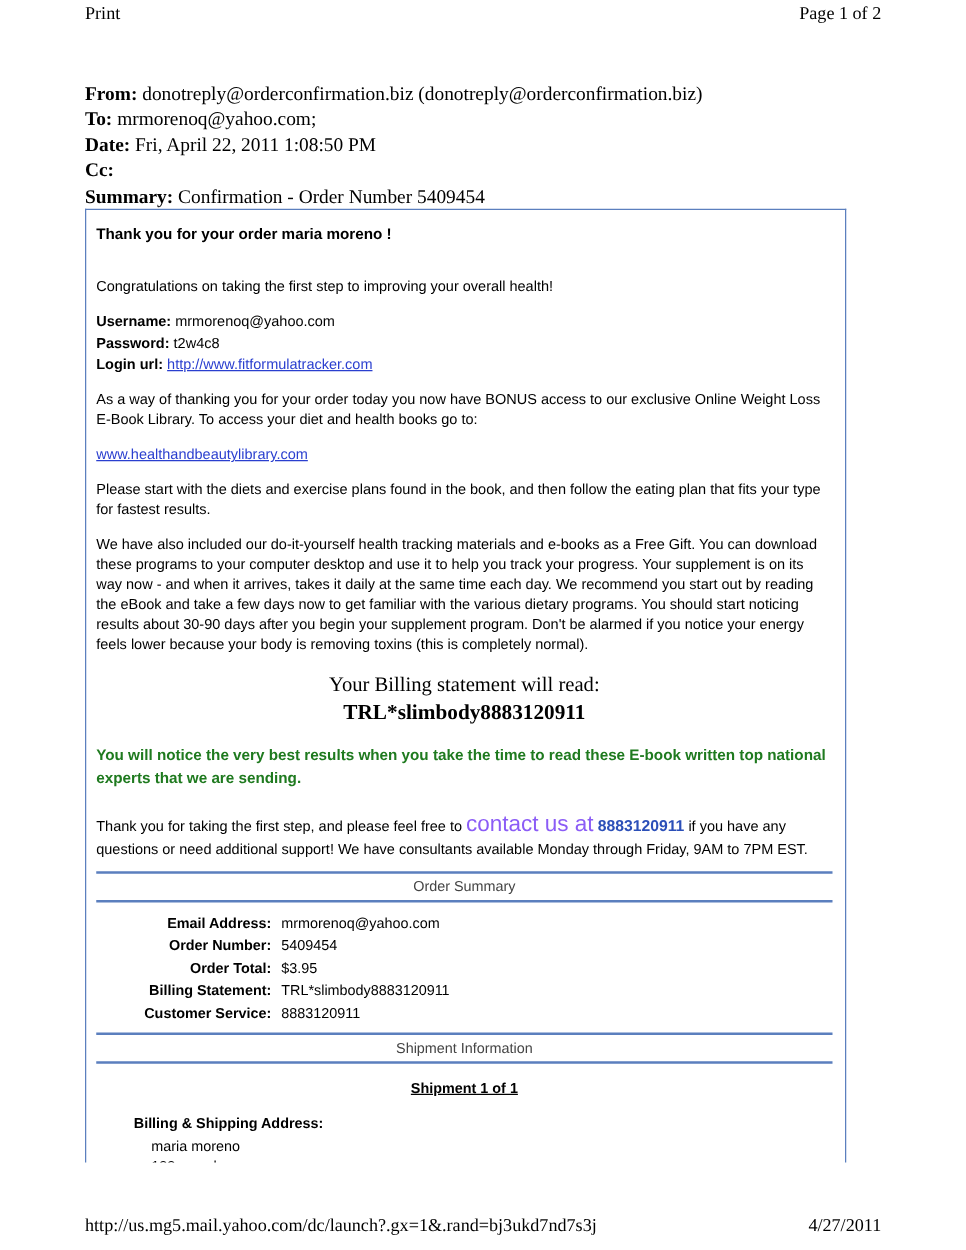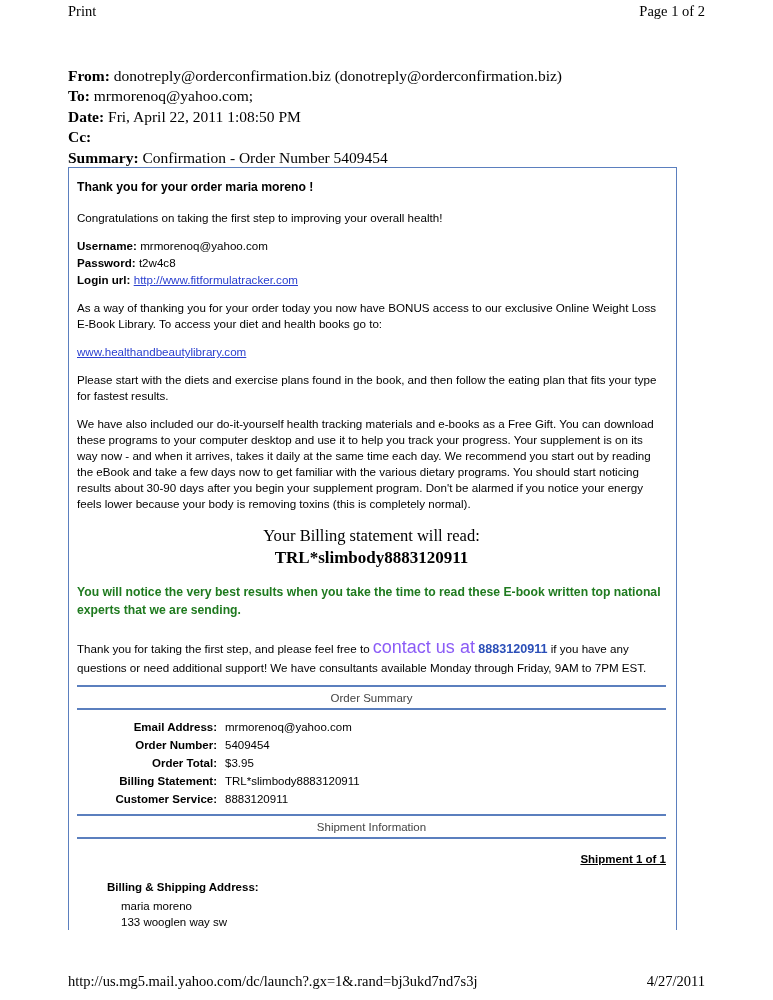--- a/index.html
+++ b/index.html
@@ -67,21 +67,21 @@
   }
   .body-inner {
     padding: 12px 10px 0 8px;
     font-family: "Liberation Sans", sans-serif;
     font-size: 11.6px;
     color: #000;
   }
   .greeting {
     font-weight: bold;
     font-size: 12.2px;
-    margin: 0 0 16px 0;
+    margin: 0 0 28px 0;
   }
   .p {
     margin: 0 0 12px 0;
     line-height: 1.38;
   }
   .credentials {
     margin: 0 0 12px 0;
     line-height: 1.45;
   }
   .credentials b { font-weight: bold; }
@@ -162,21 +162,21 @@
     white-space: nowrap;
   }
   .summary td.v {
     text-align: left;
     padding-left: 2px;
     white-space: nowrap;
   }
 
   
   .shipment-title {
-    text-align: right;
+    text-align: center;
     font-family: "Liberation Sans", sans-serif;
     font-size: 11.5px;
     font-weight: bold;
     text-decoration: underline;
     margin: 14px 0 14px 0;
   }
   .address-block {
     font-family: "Liberation Sans", sans-serif;
     font-size: 11.5px;
     padding-left: 30px;

